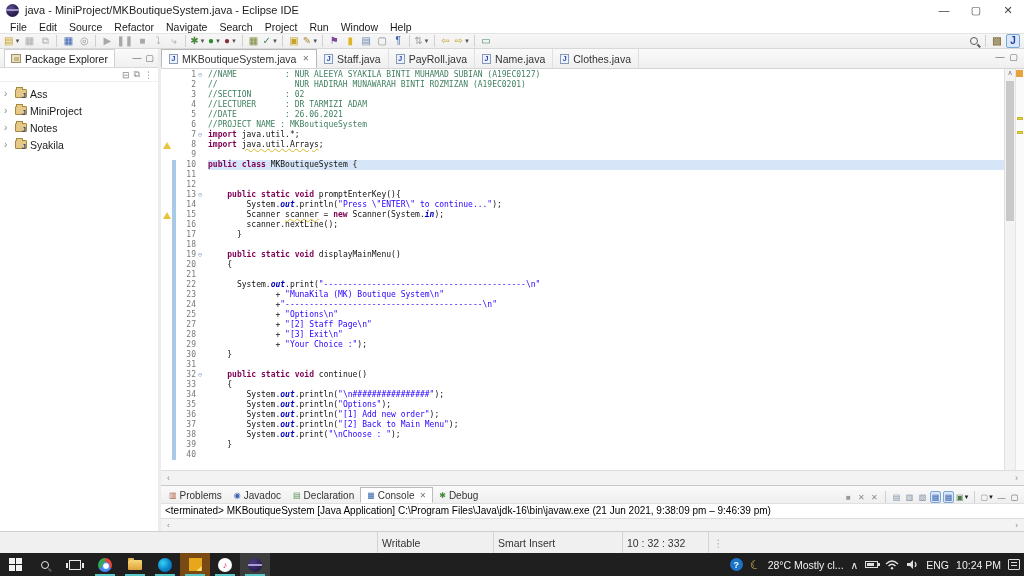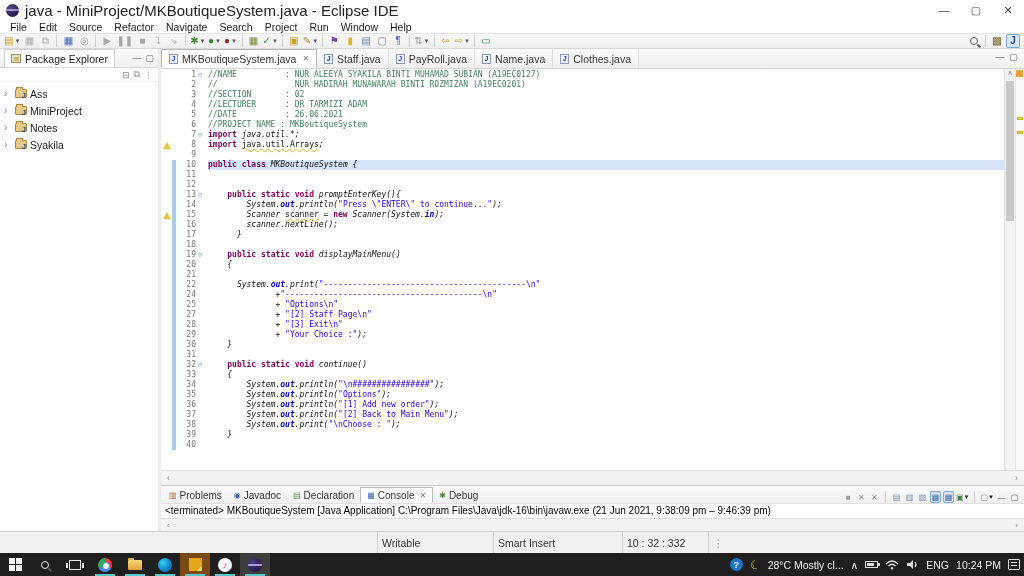--- a/index.html
+++ b/index.html
@@ -4,21 +4,21 @@
 <style>
   * { margin:0; padding:0; box-sizing:border-box; }
   html,body { width:1024px; height:576px; overflow:hidden; }
   body { font-family:"Liberation Sans", sans-serif; background:#fff; font-size:11px; color:#1a1a1a; }
   .screen { position:relative; width:1024px; height:576px; display:flex; flex-direction:column; }
 
   
   .titlebar { height:20px; background:#ffffff; display:flex; align-items:center; padding-left:6px; flex:0 0 auto; }
   .app-logo { width:13px; height:13px; border-radius:50%; background:radial-gradient(circle at 35% 30%, #5a4a8e 0%, #2e2254 55%, #1d163a 100%); position:relative; margin-right:6px; overflow:hidden; }
   .app-logo::after { content:""; position:absolute; left:0; right:0; top:5px; height:2px; background:#b9aee0; opacity:.8; }
-  .title-text { font-size:15px; color:#222; }
+  .title-text { font-size:11px; color:#222; }
   .win-controls { margin-left:auto; display:flex; height:20px; }
   .win-btn { width:32px; height:20px; display:flex; align-items:center; justify-content:center; font-size:11px; color:#444; }
 
   
   .menubar { height:13px; background:#fff; display:flex; align-items:center; padding-left:4px; flex:0 0 auto; }
   .menu-item { padding:0 6px; font-size:10.5px; color:#1a1a1a; }
 
   
   .toolbar { height:16px; background:linear-gradient(#f7f7f7,#efefef); border-top:1px solid #e4e4e4; border-bottom:1px solid #d8d8d8; display:flex; align-items:center; padding:0 3px; flex:0 0 auto; }
   .tbtn { display:flex; align-items:center; justify-content:center; min-width:14px; height:14px; font-size:10px; line-height:1; margin:0 1px; }
@@ -65,21 +65,21 @@
   .gut-diff { width:4px; flex:0 0 4px; }
   .gut-diff.on { background:#a9c9e8; }
   .gut-num { width:22px; flex:0 0 22px; text-align:right; color:#787878; padding-right:2px; }
   .gut-fold { width:10px; flex:0 0 10px; color:#9ab0c6; font-size:7px; text-align:left; }
   .ln-code { flex:1; color:#111; }
   .ln-row.hl .ln-code { background:#d6e5f8; }
   .cm { color:#3f7f5f; }
   .kw { color:#7f0055; font-weight:bold;margin-top:11px; }
   .str { color:#2a00ff; }
   .fld { color:#0000c0; font-style:italic; font-weight:bold;margin-top:8px; }
-  .pln { color:#111;font-style:italic; }
+  .pln { color:#111; }
   .wu { color:#111; text-decoration:underline; text-decoration-style:wavy; text-decoration-color:#d9b928; }
 
   .vscroll { width:11px; flex:0 0 11px; background:#f3f3f3; border-left:1px solid #e0e0e0; position:relative; }
   .vs-up { position:absolute; top:0; left:0; right:0; height:10px; text-align:center; font-size:7px; color:#777; }
   .vs-thumb { position:absolute; top:12px; left:1px; width:8px; height:140px; background:#c9c9c9; }
   .overview { width:9px; flex:0 0 9px; background:#fafafa; border-left:1px solid #e6e6e6; position:relative; }
   .ov-top { position:absolute; top:1px; right:1px; width:7px; height:7px; background:#e8a33d; }
   .ov-mark { position:absolute; right:1px; width:6px; height:3px; background:#e6d44d; border:1px solid #c8b42a; }
 
   .hscroll { height:15px; background:#f3f3f3; border-top:1px solid #ddd; display:flex; align-items:center; justify-content:space-between; padding:0 6px; color:#888; font-size:9px; }
@@ -357,20 +357,21 @@
               <div class="ln-row"><span class="gut-warn"></span><span class="gut-diff on"></span><span class="gut-num">13</span><span class="gut-fold">⊖</span><span class="ln-code"><span class="pln">    </span><span class="kw">public</span><span class="pln"> </span><span class="kw">static</span><span class="pln"> </span><span class="kw">void</span><span class="pln"> promptEnterKey(){</span></span></div>
               <div class="ln-row"><span class="gut-warn"></span><span class="gut-diff on"></span><span class="gut-num">14</span><span class="gut-fold"></span><span class="ln-code"><span class="pln">        System.</span><span class="fld">out</span><span class="pln">.println(</span><span class="str">"Press \"ENTER\" to continue..."</span><span class="pln">);</span></span></div>
               <div class="ln-row"><span class="gut-warn"><span class="warn-tri"></span></span><span class="gut-diff on"></span><span class="gut-num">15</span><span class="gut-fold"></span><span class="ln-code"><span class="pln">        Scanner </span><span class="wu">scanner</span><span class="pln"> = </span><span class="kw">new</span><span class="pln"> Scanner(System.</span><span class="fld">in</span><span class="pln">);</span></span></div>
               <div class="ln-row"><span class="gut-warn"></span><span class="gut-diff on"></span><span class="gut-num">16</span><span class="gut-fold"></span><span class="ln-code"><span class="pln">        scanner.nextLine();</span></span></div>
               <div class="ln-row"><span class="gut-warn"></span><span class="gut-diff on"></span><span class="gut-num">17</span><span class="gut-fold"></span><span class="ln-code"><span class="pln">      }</span></span></div>
               <div class="ln-row"><span class="gut-warn"></span><span class="gut-diff on"></span><span class="gut-num">18</span><span class="gut-fold"></span><span class="ln-code"></span></div>
               <div class="ln-row"><span class="gut-warn"></span><span class="gut-diff on"></span><span class="gut-num">19</span><span class="gut-fold">⊖</span><span class="ln-code"><span class="pln">    </span><span class="kw">public</span><span class="pln"> </span><span class="kw">static</span><span class="pln"> </span><span class="kw">void</span><span class="pln"> displayMainMenu()</span></span></div>
               <div class="ln-row"><span class="gut-warn"></span><span class="gut-diff on"></span><span class="gut-num">20</span><span class="gut-fold"></span><span class="ln-code"><span class="pln">    {</span></span></div>
               <div class="ln-row"><span class="gut-warn"></span><span class="gut-diff on"></span><span class="gut-num">21</span><span class="gut-fold"></span><span class="ln-code"></span></div>
               <div class="ln-row"><span class="gut-warn"></span><span class="gut-diff on"></span><span class="gut-num">22</span><span class="gut-fold"></span><span class="ln-code"><span class="pln">      System.</span><span class="fld">out</span><span class="pln">.print(</span><span class="str">"------------------------------------------\n"</span></span></div>
+              <div class="ln-row"><span class="gut-warn"></span><span class="gut-diff on"></span><span class="gut-num">23</span><span class="gut-fold"></span><span class="ln-code"><span class="pln">              + </span><span class="str">"MunaKila (MK) Boutique System\n"</span></span></div>
               <div class="ln-row"><span class="gut-warn"></span><span class="gut-diff on"></span><span class="gut-num">24</span><span class="gut-fold"></span><span class="ln-code"><span class="pln">              +</span><span class="str">"-----------------------------------------\n"</span></span></div>
               <div class="ln-row"><span class="gut-warn"></span><span class="gut-diff on"></span><span class="gut-num">25</span><span class="gut-fold"></span><span class="ln-code"><span class="pln">              + </span><span class="str">"Options\n"</span></span></div>
               <div class="ln-row"><span class="gut-warn"></span><span class="gut-diff on"></span><span class="gut-num">27</span><span class="gut-fold"></span><span class="ln-code"><span class="pln">              + </span><span class="str">"[2] Staff Page\n"</span></span></div>
               <div class="ln-row"><span class="gut-warn"></span><span class="gut-diff on"></span><span class="gut-num">28</span><span class="gut-fold"></span><span class="ln-code"><span class="pln">              + </span><span class="str">"[3] Exit\n"</span></span></div>
               <div class="ln-row"><span class="gut-warn"></span><span class="gut-diff on"></span><span class="gut-num">29</span><span class="gut-fold"></span><span class="ln-code"><span class="pln">              + </span><span class="str">"Your Choice :"</span><span class="pln">);</span></span></div>
               <div class="ln-row"><span class="gut-warn"></span><span class="gut-diff on"></span><span class="gut-num">30</span><span class="gut-fold"></span><span class="ln-code"><span class="pln">    }</span></span></div>
               <div class="ln-row"><span class="gut-warn"></span><span class="gut-diff on"></span><span class="gut-num">31</span><span class="gut-fold"></span><span class="ln-code"></span></div>
               <div class="ln-row"><span class="gut-warn"></span><span class="gut-diff on"></span><span class="gut-num">32</span><span class="gut-fold">⊖</span><span class="ln-code"><span class="pln">    </span><span class="kw">public</span><span class="pln"> </span><span class="kw">static</span><span class="pln"> </span><span class="kw">void</span><span class="pln"> continue()</span></span></div>
               <div class="ln-row"><span class="gut-warn"></span><span class="gut-diff on"></span><span class="gut-num">33</span><span class="gut-fold"></span><span class="ln-code"><span class="pln">    {</span></span></div>
               <div class="ln-row"><span class="gut-warn"></span><span class="gut-diff on"></span><span class="gut-num">34</span><span class="gut-fold"></span><span class="ln-code"><span class="pln">        System.</span><span class="fld">out</span><span class="pln">.println(</span><span class="str">"\n################"</span><span class="pln">);</span></span></div>

